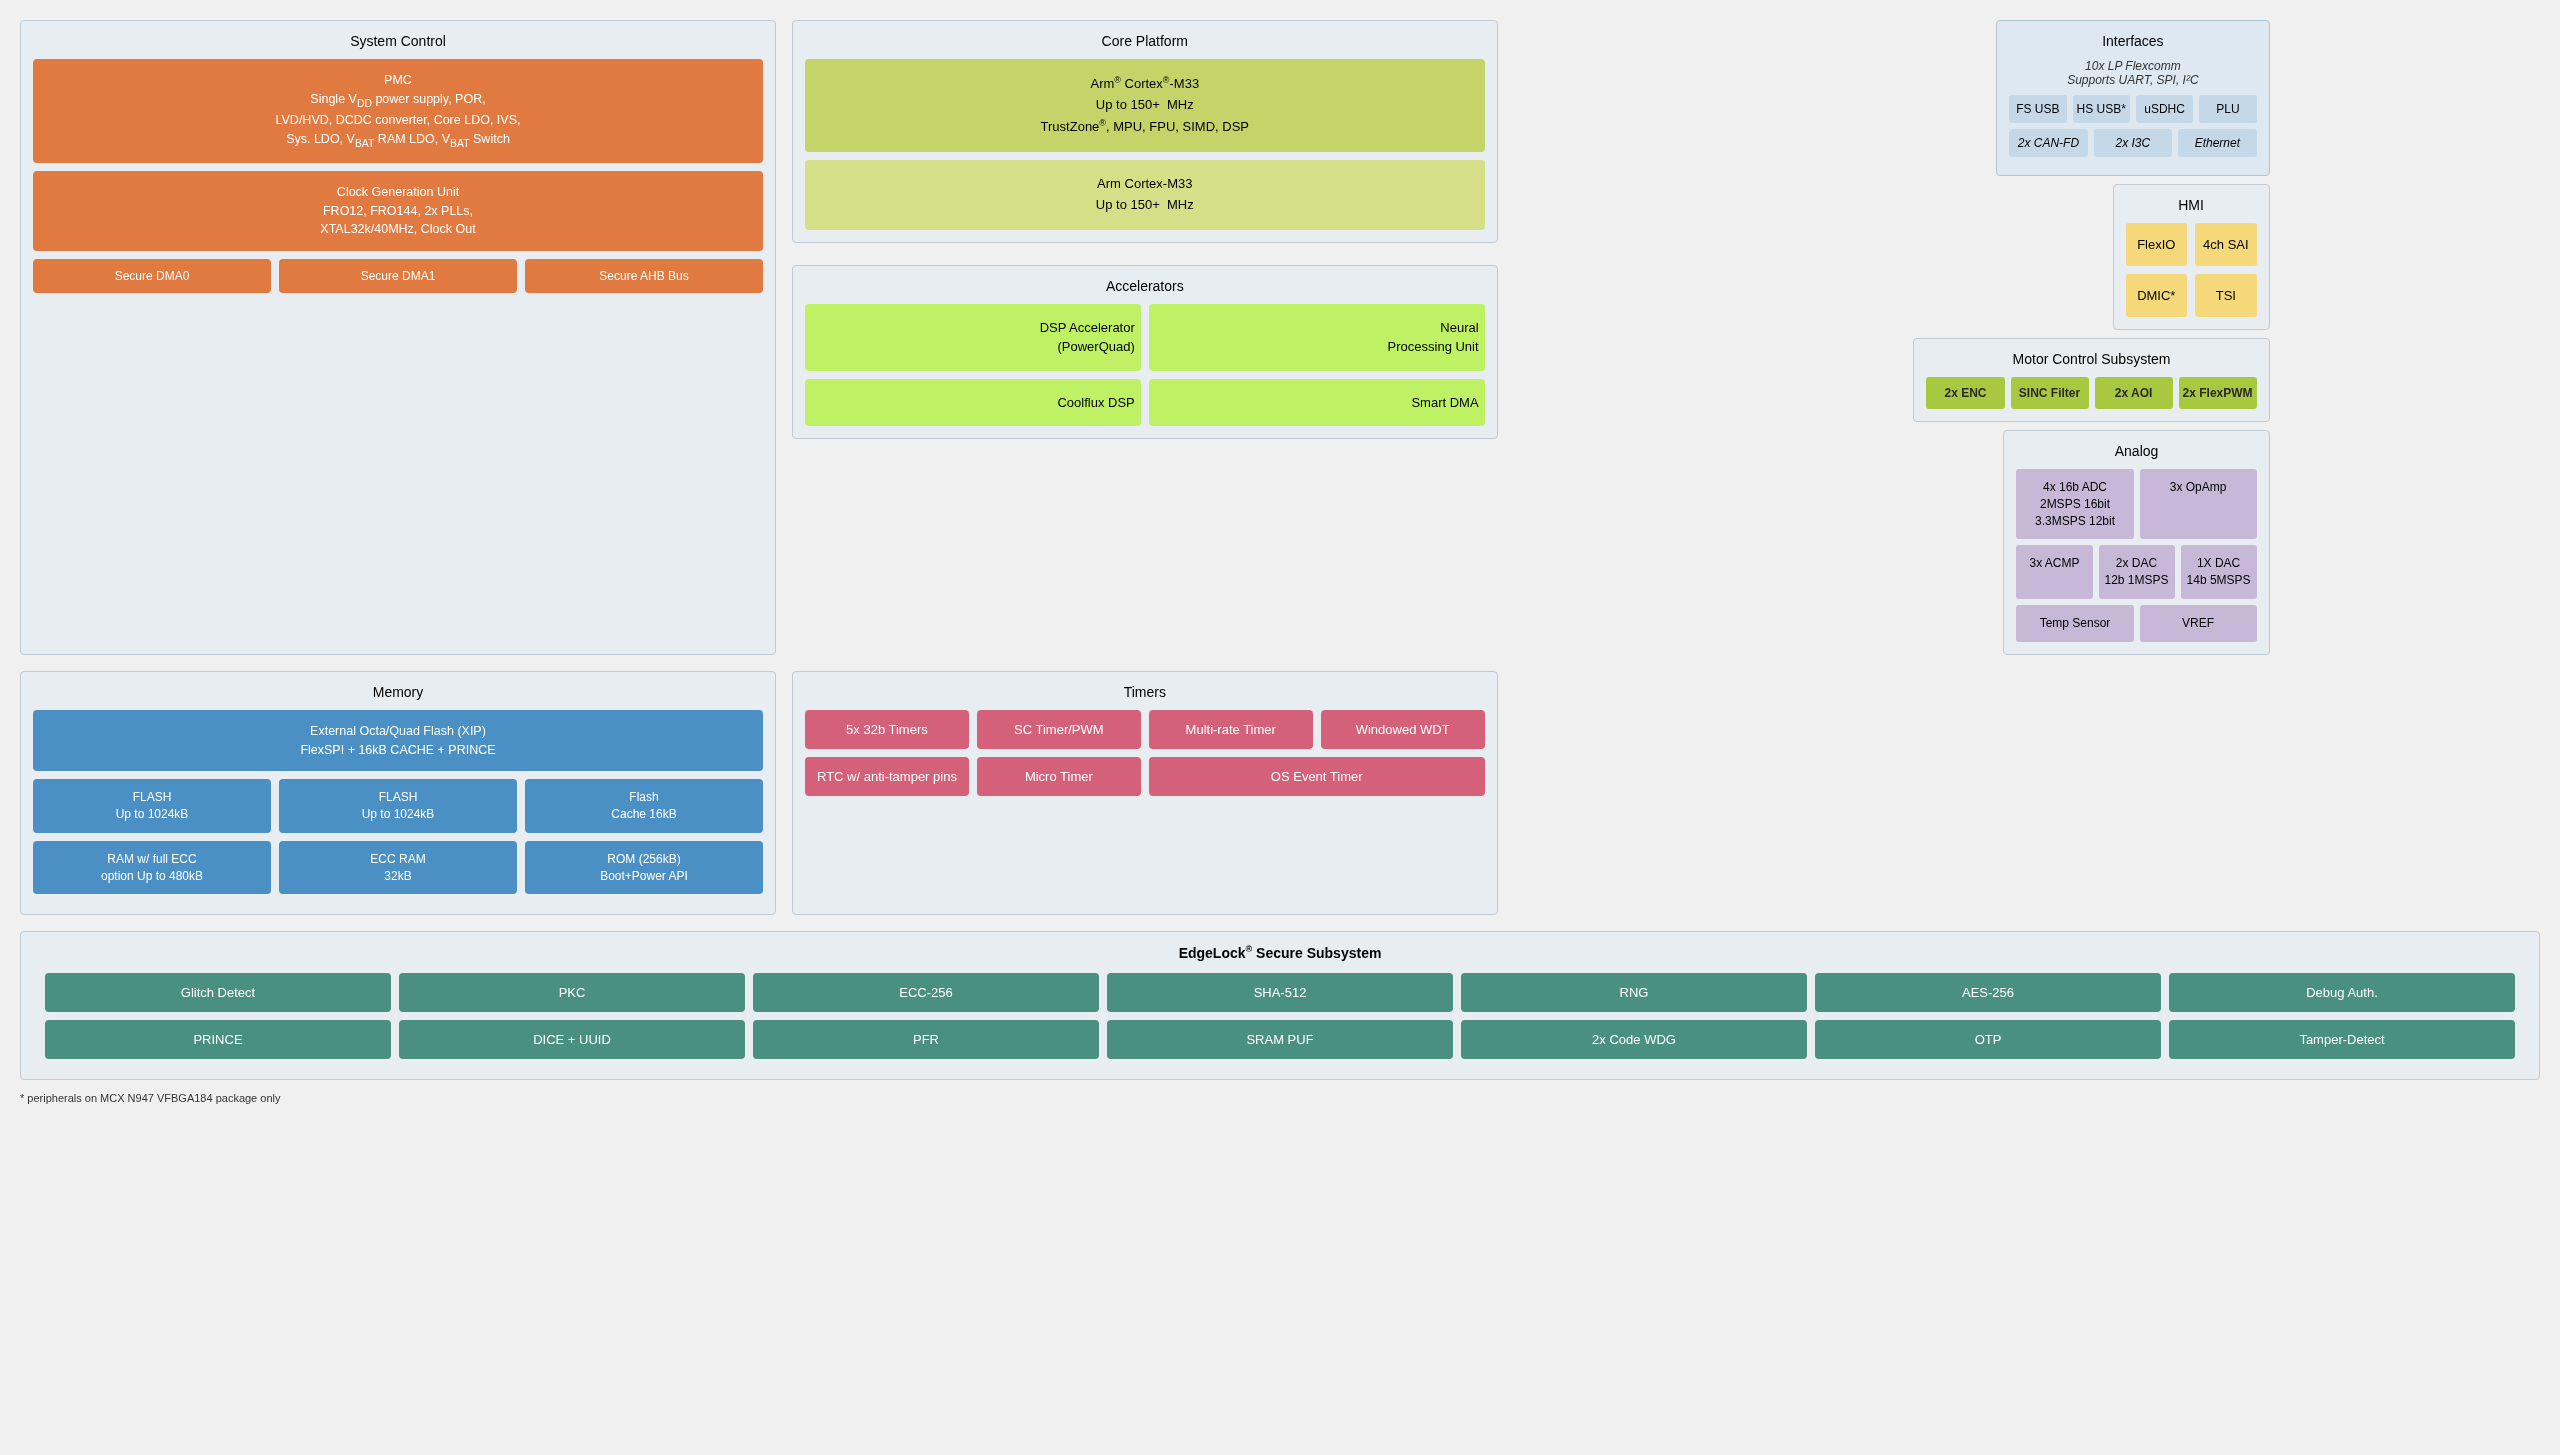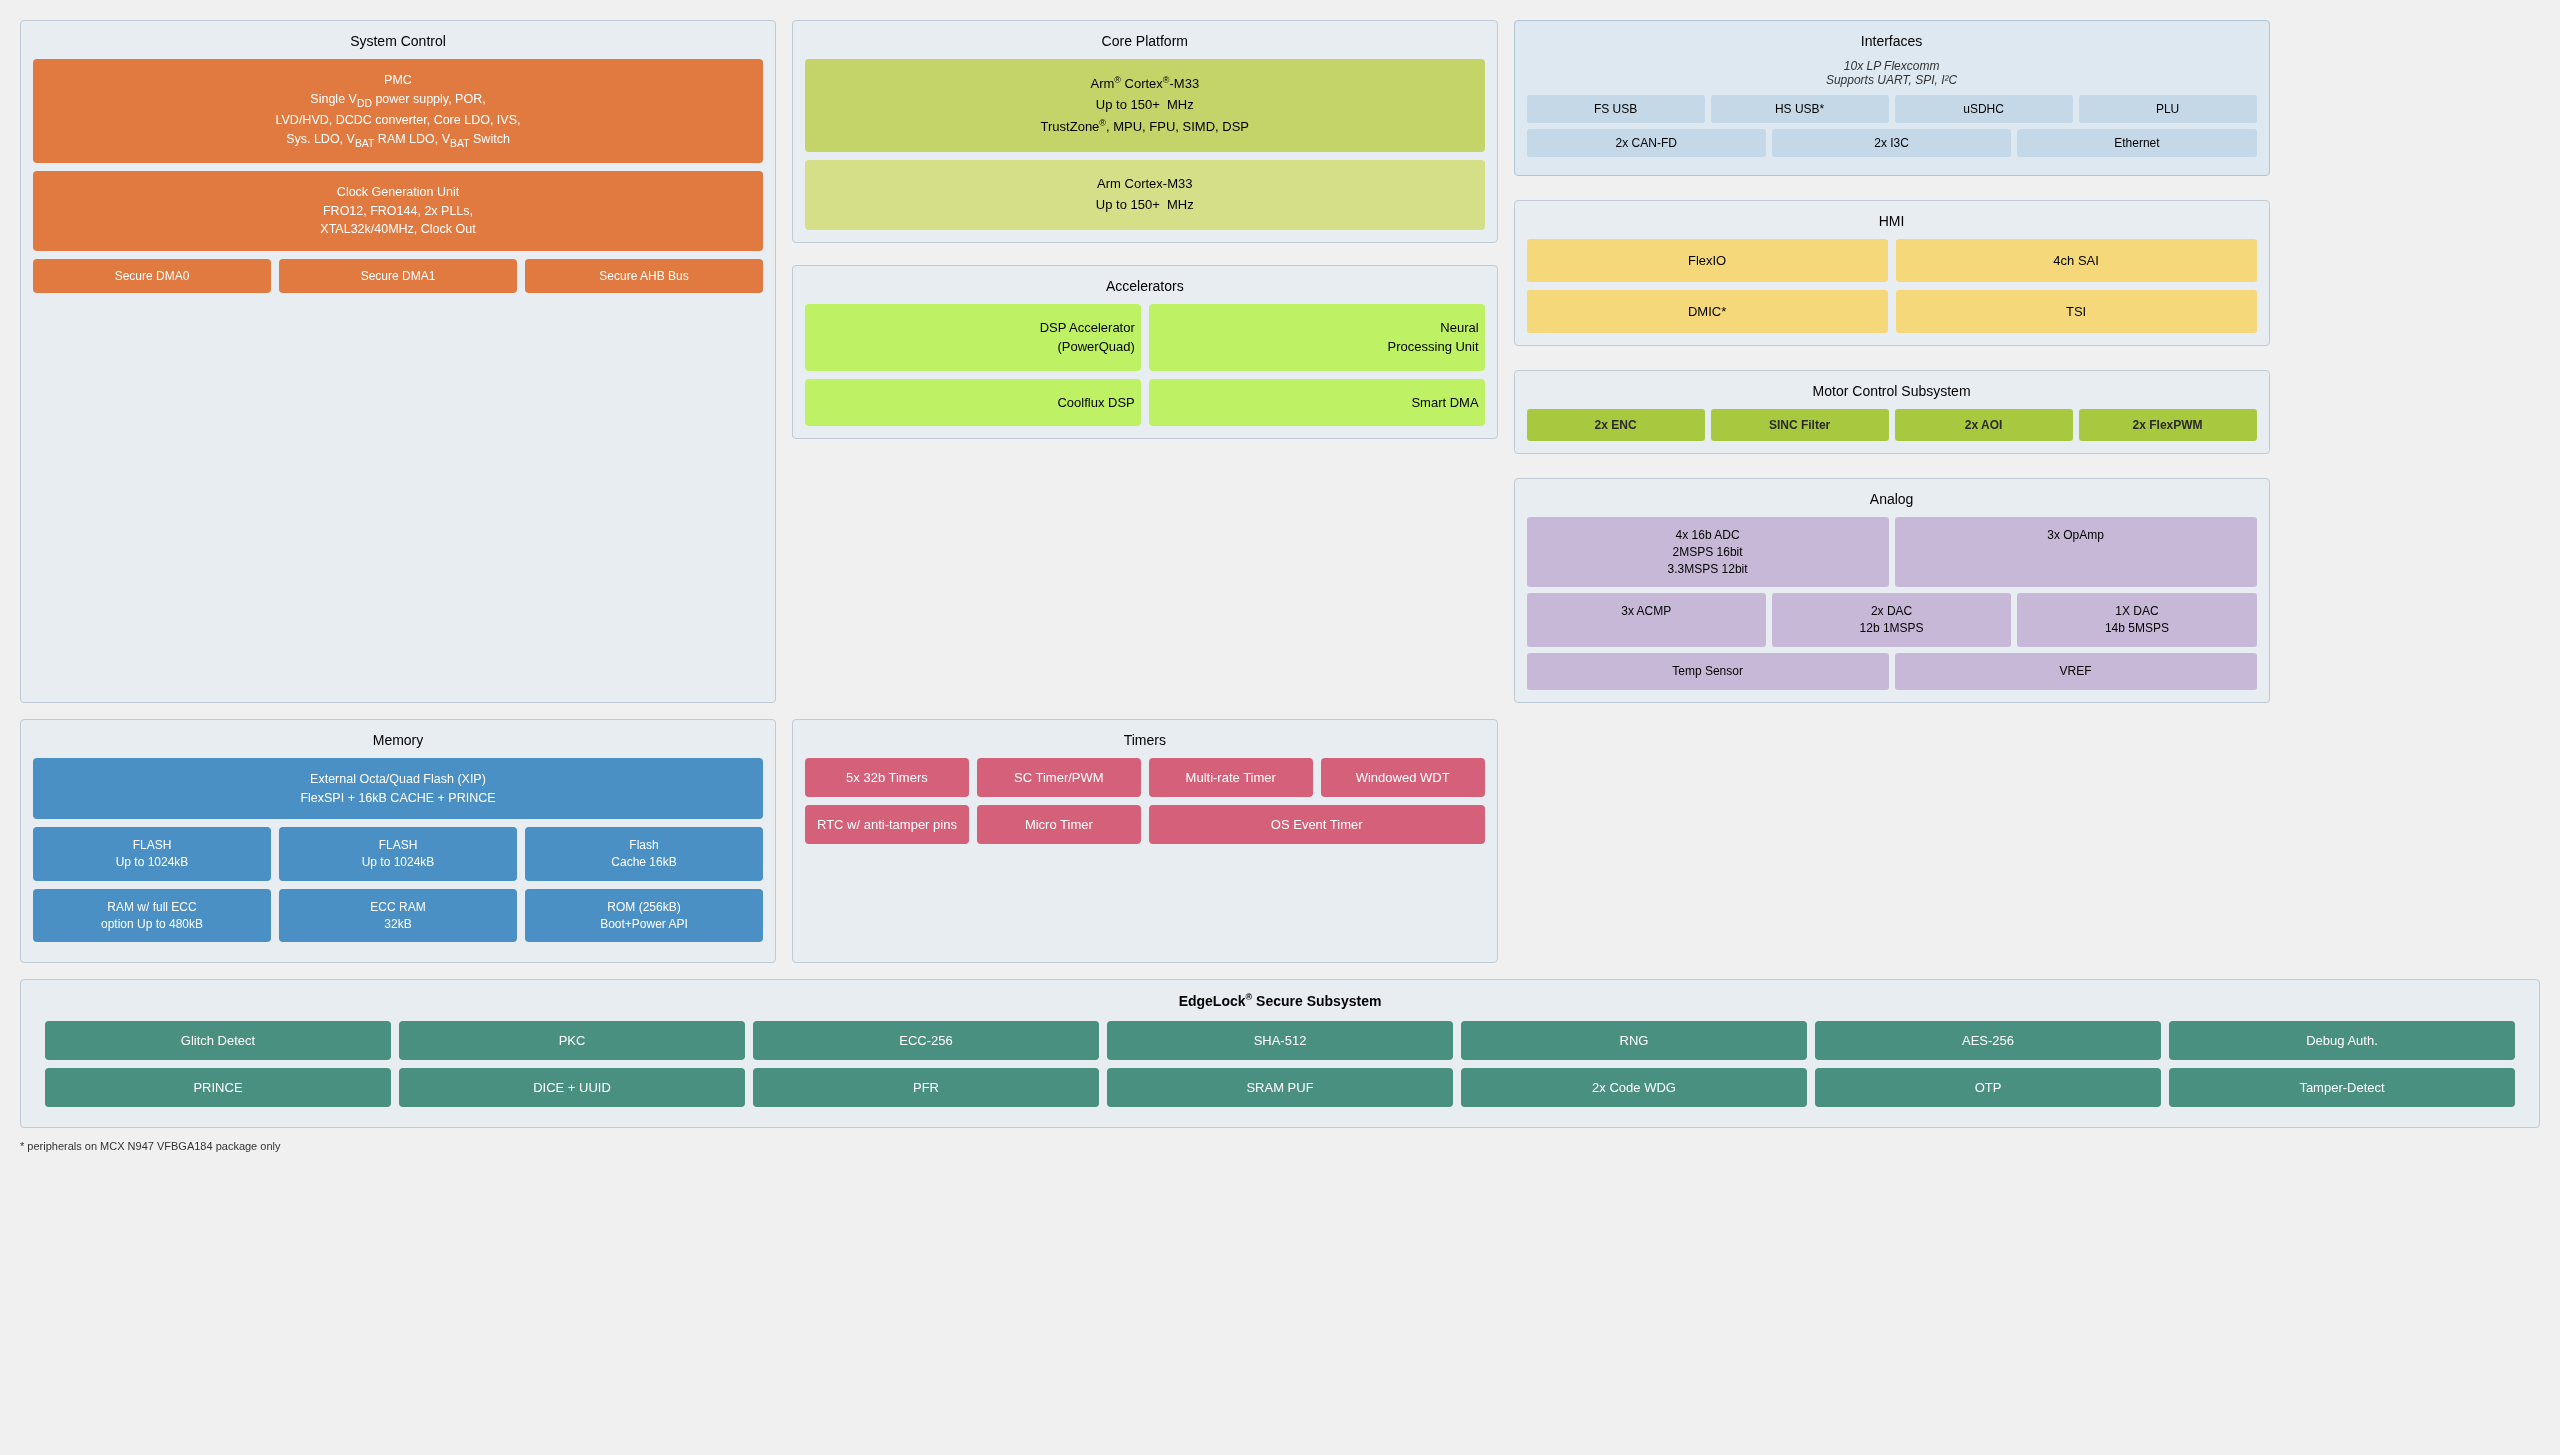--- a/index.html
+++ b/index.html
@@ -126,42 +126,43 @@
       text-align: right;
       font-size: 13px;
       line-height: 1.5;
     }
 
     
     .right-column {
       flex: 0 0 30%;
       display: flex;
       flex-direction: column;
-      gap: 24px;
+      gap: 8px;
+      align-items: flex-end;
     }
     .interfaces-block {
       background: #dde8f0;
       border: 1px solid #b0c4d4;
       border-radius: 4px;
       padding: 12px;
     }
     .if-subtitle {
       text-align: center;
       font-size: 12px;
       margin-bottom: 8px;
       color: #333;
       font-style: italic;
     }
     .if-row {
       display: grid;
       gap: 6px;
       margin-bottom: 6px;
     }
     .if-row-4 { grid-template-columns: 1fr 1fr 1fr 1fr; }
-    .if-row-3 { grid-template-columns: 1fr 1fr 1fr; }
+    .if-row-3 { grid-template-columns: 1fr 1fr 1fr; font-style: italic; }
     .if-cell {
       background: #c5d8e8;
       border-radius: 3px;
       padding: 7px 4px;
       text-align: center;
       font-size: 12px;
     }
     .hmi-panel {
       background: #e8edf2;
       border: 1px solid #c0cad4;

